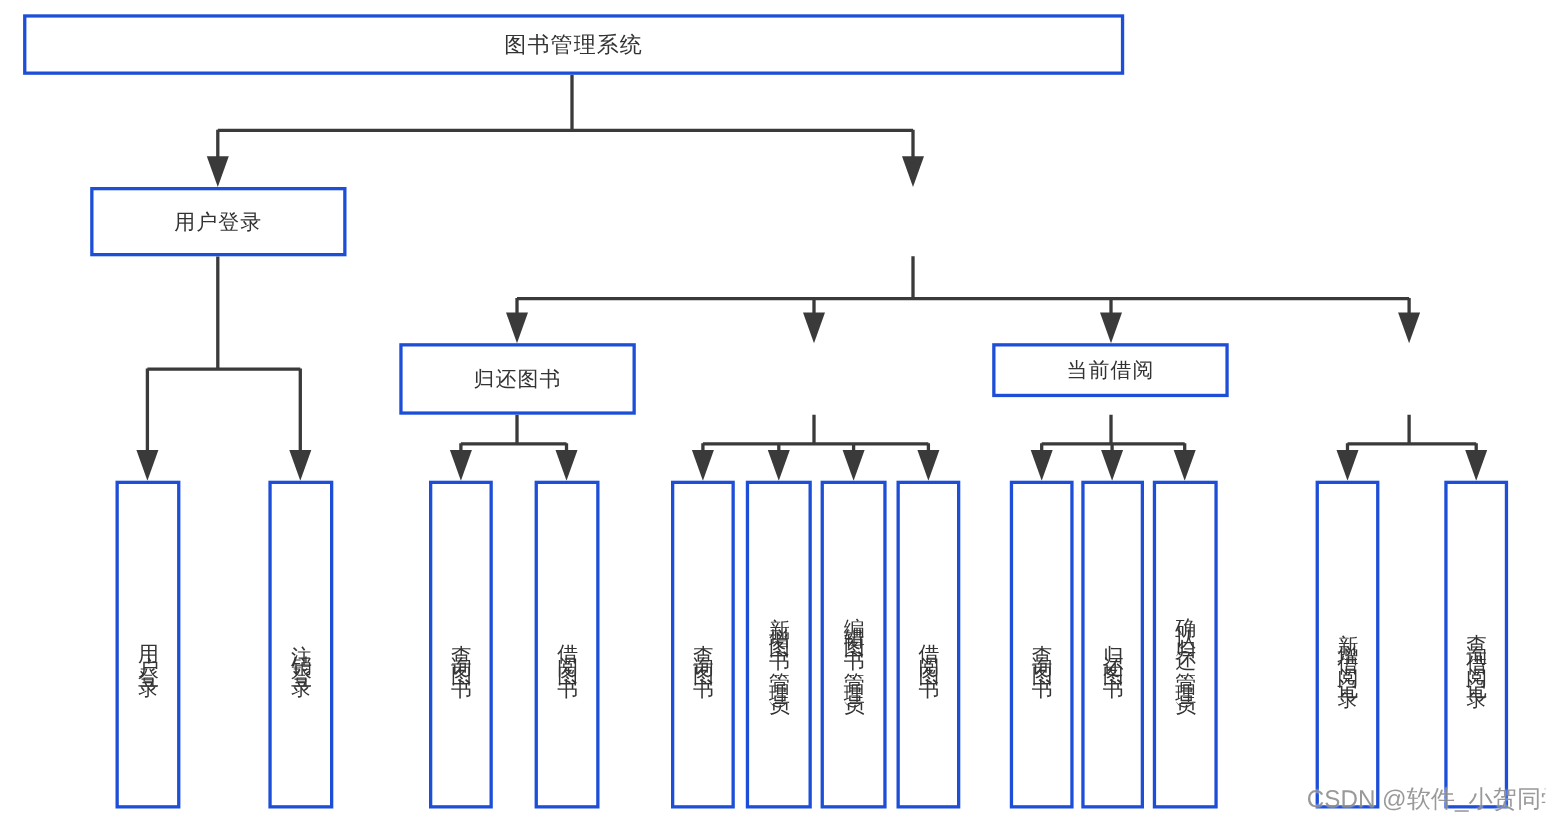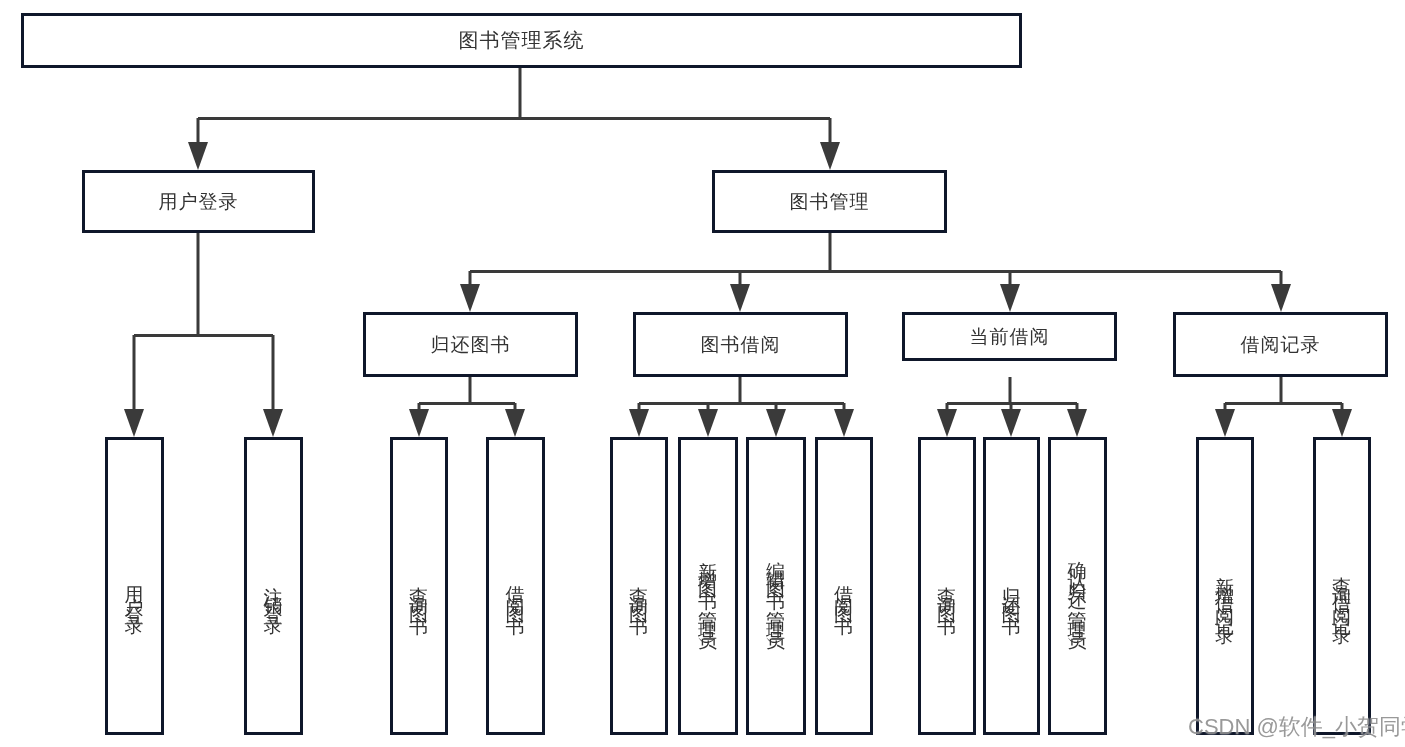--- a/index.html
+++ b/index.html
@@ -7,21 +7,21 @@
     position:relative;
     width:1405px;height:747px;
     background:#fff;
     font-family:"Liberation Sans","DejaVu Sans",sans-serif;
     color:#333333;
     overflow:hidden;
   }
   .node{
     position:absolute;
     box-sizing:border-box;
-    border:3px solid #0f172a;
+    border:3px solid #1d4ed8;
     background:#fff;
     display:flex;
     align-items:center;
     justify-content:center;
   }
   .hlabel{
     font-size:19px;
     letter-spacing:1px;
     white-space:nowrap;
   }
@@ -104,35 +104,26 @@
     </g>
   </svg>
 
   <div class="node" style="left:21px;top:13px;width:1001px;height:55px">
     <span class="hlabel root-label">图书管理系统</span>
   </div>
 
   <div class="node" style="left:82px;top:170px;width:233px;height:63px">
     <span class="hlabel">用户登录</span>
   </div>
-  <div class="node" style="left:712px;top:170px;width:235px;height:63px">
-    <span class="hlabel">图书管理</span>
-  </div>
 
   <div class="node" style="left:363px;top:312px;width:215px;height:65px">
     <span class="hlabel">归还图书</span>
   </div>
-  <div class="node" style="left:633px;top:312px;width:215px;height:65px">
-    <span class="hlabel">图书借阅</span>
-  </div>
   <div class="node" style="left:902px;top:312px;width:215px;height:49px">
     <span class="hlabel">当前借阅</span>
-  </div>
-  <div class="node" style="left:1173px;top:312px;width:215px;height:65px">
-    <span class="hlabel">借阅记录</span>
   </div>
 
   <div class="node vnode" style="left:105px;top:437px;width:59px;height:298px">
     <span class="vtext">用户登录</span>
   </div>
   <div class="node vnode" style="left:244px;top:437px;width:59px;height:298px">
     <span class="vtext">注销登录</span>
   </div>
 
   <div class="node vnode" style="left:390px;top:437px;width:58px;height:298px">

